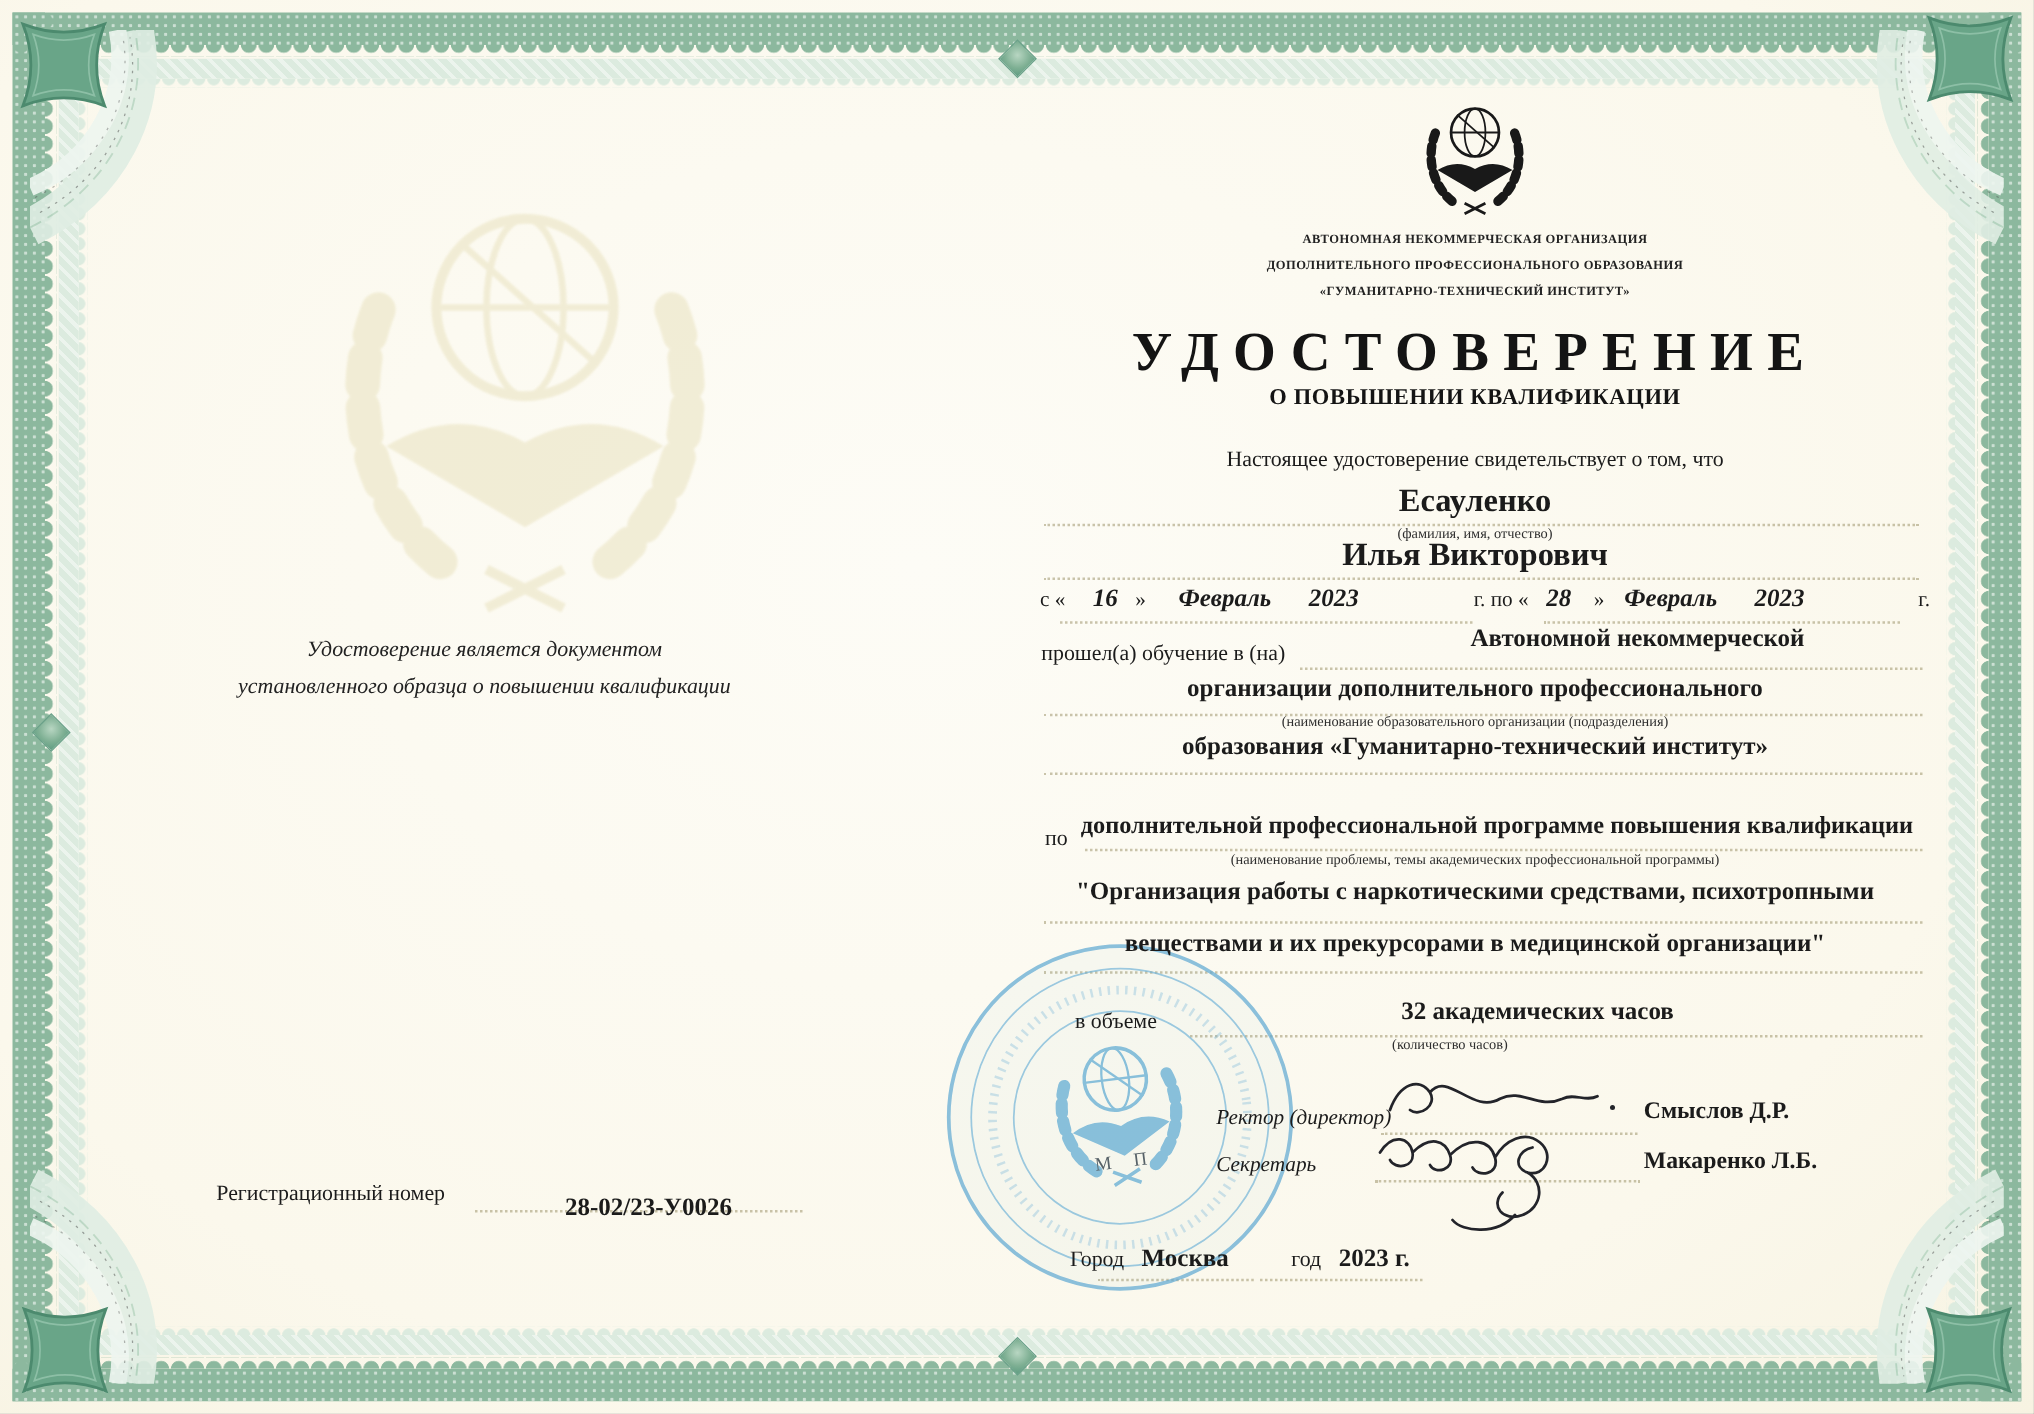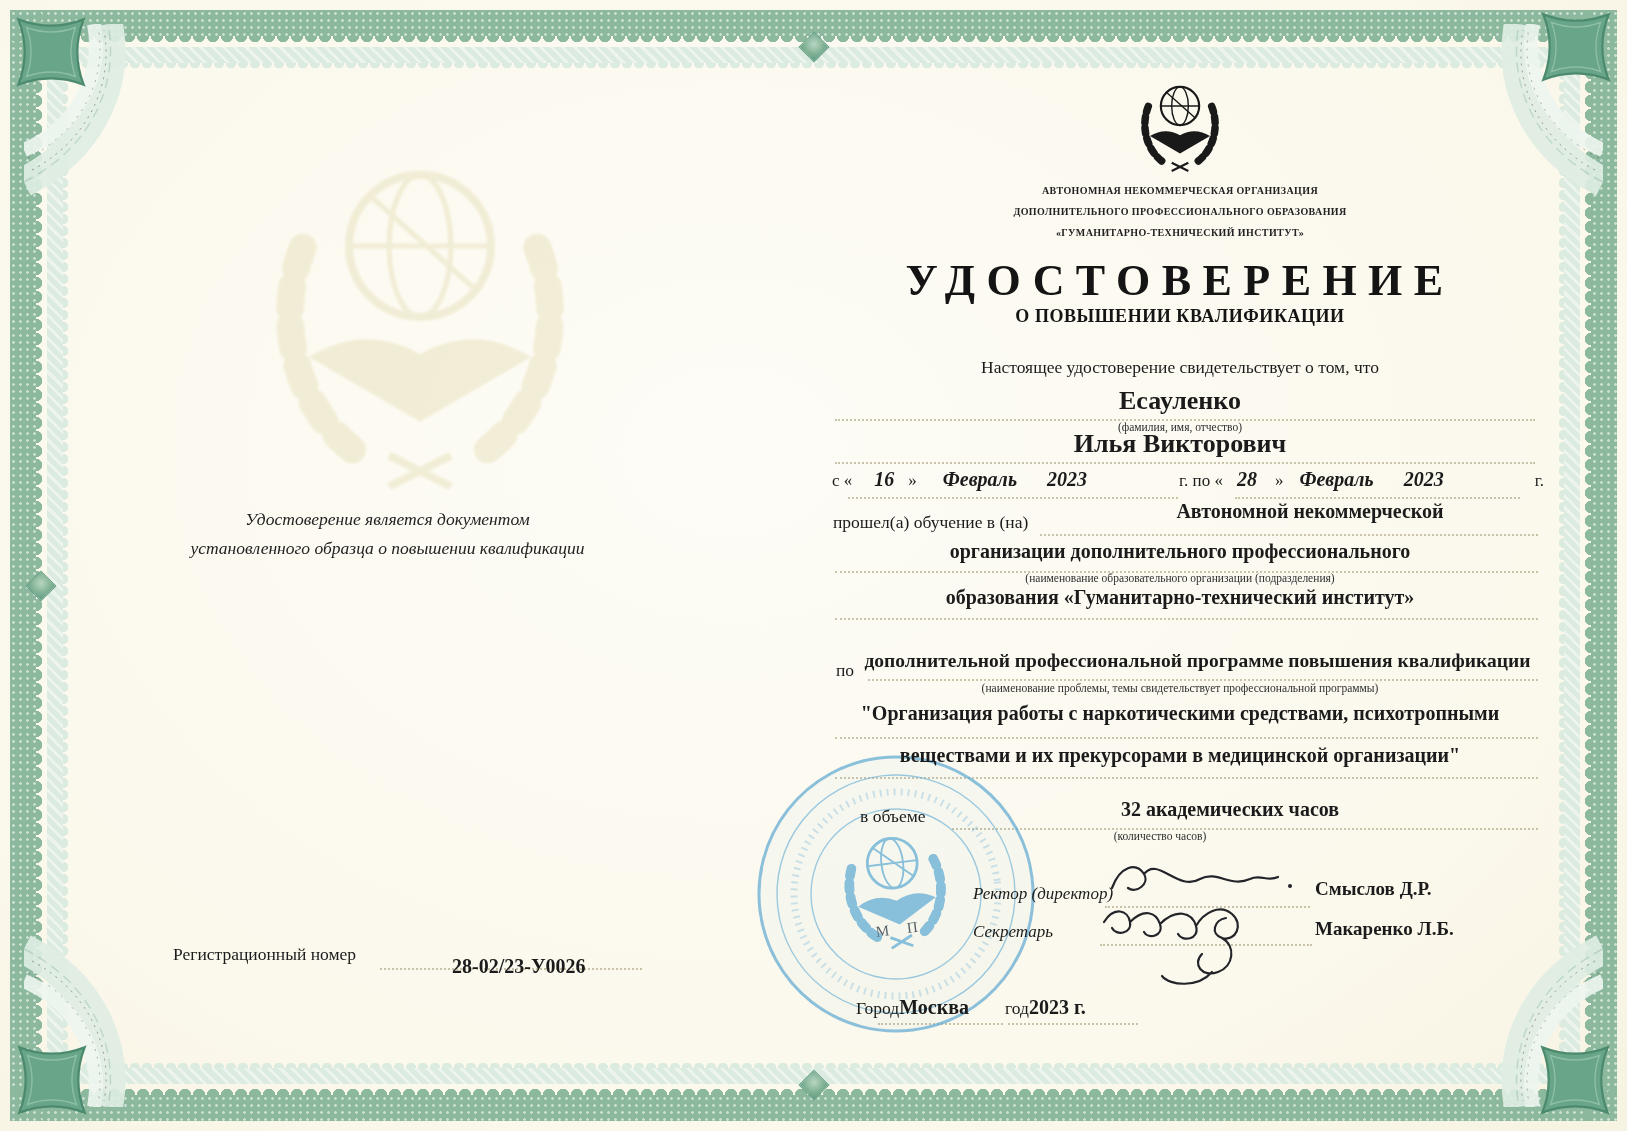--- a/index.html
+++ b/index.html
@@ -79,21 +79,21 @@
   .reg-label{position:absolute;left:173px;top:944px;font-size:17.5px;z-index:2;}
   .reg-value{position:absolute;left:452px;top:936px;font-size:20px;font-weight:bold;z-index:2;margin-top:19px;}
   
   .stamp{position:absolute;left:750px;top:748px;width:292px;height:292px;
     transform:rotate(-7deg);opacity:.9;z-index:1;}
   .sig{position:absolute;z-index:3;color:#23242a;}
   .sig-rector{left:1106px;top:848px;width:204px;height:62px;}
   .sig-secretary{left:1098px;top:888px;width:200px;height:104px;}
   .sig-label{position:absolute;font-style:italic;font-size:17px;z-index:2;}
   .sig-name{position:absolute;font-size:19px;font-weight:bold;z-index:2;}
-  .city-row{position:absolute;left:856px;top:996px;display:flex;align-items:baseline;z-index:2;}
+  .city-row{position:absolute;left:856px;top:996px;display:flex;align-items:baseline;gap:14px;z-index:2;}
   .city-row .lbl{font-size:17.5px;} .city-row .val{font-size:20px;}
 </style>
 </head>
 <body>
 
 <svg width="0" height="0" style="position:absolute">
   <symbol id="emb" viewBox="0 0 120 120">
     <circle cx="60" cy="36" r="23" fill="none" stroke="currentColor" stroke-width="2.6"></circle>
     <ellipse cx="60" cy="36" rx="10" ry="23" fill="none" stroke="currentColor" stroke-width="1.7"></ellipse>
     <path d="M37 36 h46" fill="none" stroke="currentColor" stroke-width="1.7"></path>
@@ -216,21 +216,21 @@
   </div>
 
   <div class="lbl" style="position:absolute;left:833px;top:512px;z-index:2;">прошел(а) обучение в (на)</div>
   <div class="val" style="position:absolute;left:1090px;top:500px;width:440px;text-align:center;font-size:20px;z-index:2;">Автономной некоммерческой</div>
   <div class="row val" style="top:540px;font-size:20px;">организации дополнительного профессионального</div>
   <div class="row cap" style="top:572px;">(наименование образовательного организации (подразделения)</div>
   <div class="row val" style="top:586px;font-size:20px;">образования «Гуманитарно-технический институт»</div>
 
   <div class="lbl" style="position:absolute;left:836px;top:660px;z-index:2;">по</div>
   <div class="val" style="position:absolute;left:855px;top:650px;width:685px;text-align:center;font-size:19.5px;z-index:2;">дополнительной профессиональной программе повышения квалификации</div>
-  <div class="row cap" style="top:682px;">(наименование проблемы, темы свидетельствует профессиональной программы)</div>
+  <div class="row cap" style="top:682px;">(наименование проблемы, темы академических профессиональной программы)</div>
   <div class="row val" style="top:702px;font-size:20px;">"Организация работы с наркотическими средствами, психотропными</div>
   <div class="row val" style="top:744px;font-size:20px;">веществами и их прекурсорами в медицинской организации"</div>
 
   <div class="lbl" style="position:absolute;left:860px;top:806px;z-index:2;">в объеме</div>
   <div class="val" style="position:absolute;left:1000px;top:798px;width:460px;text-align:center;font-size:20px;z-index:2;">32 академических часов</div>
   <div class="cap" style="position:absolute;left:1000px;top:830px;width:320px;text-align:center;z-index:2;">(количество часов)</div>
 
   <div class="note">
     <span>Удостоверение является документом</span><br>
     <span>установленного образца о повышении квалификации</span>

